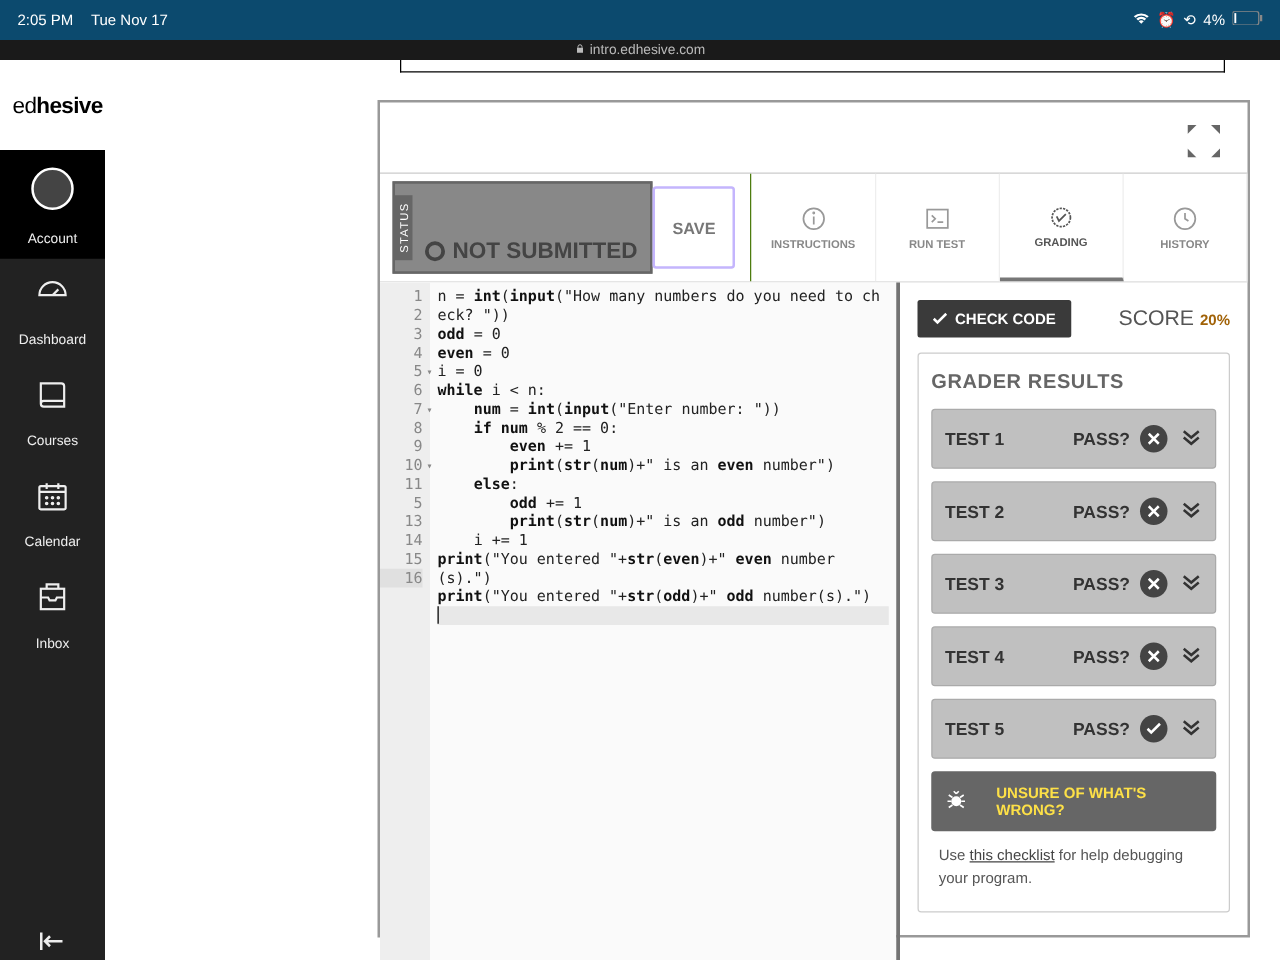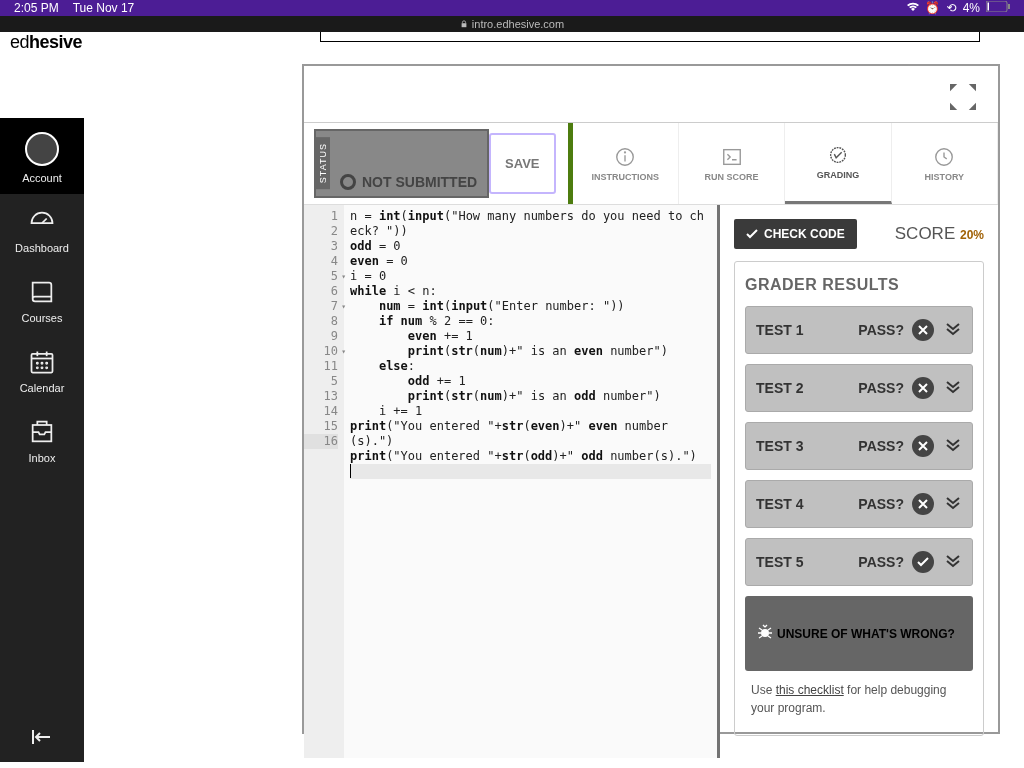--- a/index.html
+++ b/index.html
@@ -1,60 +1,60 @@
 <!DOCTYPE html>
 <html><head>
 <meta charset="utf-8">
 <style>
 * { margin: 0; padding: 0; box-sizing: border-box; }
 body { font-family: -apple-system, BlinkMacSystemFont, "Segoe UI", sans-serif; width: 1024px; height: 768px; overflow: hidden; background: #fff; }
 
 
-.status-bar { height: 16px; background: #4c1d95; color: #fff; display: flex; align-items: center; padding: 0 14px; font-size: 12px; justify-content: space-between; }
+.status-bar { height: 32px; background: #0c4a6e; color: #fff; display: flex; align-items: center; padding: 0 14px; font-size: 12px; justify-content: space-between; }
 .status-left { display: flex; gap: 14px; }
 .status-right { display: flex; gap: 6px; align-items: center; }
 
 
 .url-bar { height: 16px; background: #1a1a1a; color: #bbb; display: flex; align-items: center; justify-content: center; font-size: 11px; gap: 4px; }
 .lock-icon { width: 8px; height: 8px; }
 
 
 .layout { display: flex; height: 730px; }
 
 
 .sidebar { width: 84px; background: #fff; display: flex; flex-direction: column; }
-.logo-area { height: 86px; display: flex; align-items: flex-start; padding-left: 10px; }
+.logo-area { height: 72px; display: flex; align-items: center; padding-left: 10px; }
 .logo { font-size: 18px; letter-spacing: -0.5px; }
 .logo .bold { font-weight: 700; }
 .nav { background: #222; flex: 1; display: flex; flex-direction: column; }
-.nav-item { display: flex; flex-direction: column; align-items: center; justify-content: center; padding: 14px 0 10px; gap: 6px; color: #eee; cursor: pointer; }
+.nav-item { display: flex; flex-direction: column; align-items: center; justify-content: center; padding: 14px 0 10px; gap: 17px; color: #eee; cursor: pointer; }
 .nav-item.active { background: #000; }
 .nav-icon { width: 28px; height: 28px; }
 .nav-label { font-size: 11px; }
 .avatar { width: 34px; height: 34px; border-radius: 50%; background: #444; border: 2px solid #fff; }
 .collapse-btn { padding: 16px; display: flex; justify-content: center; }
 
 
 .content { flex: 1; background: #fff; position: relative; }
 .top-strip { height: 10px; background: #fff; border-left: 1px solid #000; border-right: 1px solid #000; border-bottom: 1px solid #000; margin: 0 44px 0 236px; }
 
 .panel { margin: 22px 24px 0 218px; border: 2px solid #999; position: relative; height: 670px; }
 .expand-controls { position: absolute; top: 18px; right: 18px; display: flex; flex-wrap: wrap; width: 30px; gap: 2px; }
 .arrow-corner { width: 12px; height: 12px; fill: #666; }
 
 .toolbar-row { display: flex; margin-top: 56px; border-top: 1px solid #ccc; border-bottom: 1px solid #ddd; }
 .status-badge { display: flex; align-items: center; margin: 6px 0 6px 10px; background: #888; border: 2px solid #666; }
 .status-label { background: #666; color: #fff; font-size: 9px; padding: 6px 2px; writing-mode: vertical-rl; transform: rotate(180deg); letter-spacing: 1px; }
-.status-text { display: flex; align-items: center; gap: 6px; padding: 6px 10px; color: #444; font-weight: 700; font-size: 14px; margin-top: 37px; }
+.status-text { display: flex; align-items: center; gap: 6px; padding: 6px 10px; color: #444; font-weight: 700; font-size: 18px; margin-top: 37px; }
 .status-circle { width: 16px; height: 16px; border: 3px solid #444; border-radius: 50%; }
 .btn-group { display: flex; gap: 8px; margin: 10px 12px 10px auto; }
 .btn { padding: 8px 14px; border-radius: 3px; font-size: 13px; font-weight: 600; cursor: pointer; border: 2px solid #c4b5fd; background: #fff; color: #777; }
 .btn.primary { background: #888; color: #fff; border-color: #888; }
 
-.tab-row { display: flex; flex: 1; border-left: 5px solid #4d7c0f; }
+.tab-row { display: flex; flex: 1; border-left: 1px solid #4d7c0f; }
 .tab { flex: 1; display: flex; flex-direction: column; align-items: center; justify-content: center; gap: 4px; padding: 8px 4px; font-size: 9px; font-weight: 600; color: #888; cursor: pointer; border-right: 1px solid #eee; }
 .tab.active { border-bottom: 3px solid #777; color: #555; }
 .tab-icon { width: 22px; height: 22px; }
 
 
 .split { display: flex; height: 553px; }
 
 
 .editor { flex: 1; display: flex; background: #fafafa; overflow: hidden; }
 .gutter { width: 40px; background: #eee; text-align: right; padding: 4px 6px 4px 0; font-family: Menlo, Consolas, monospace; font-size: 12px; color: #888; line-height: 15px; }
@@ -73,21 +73,21 @@
 .score .pct { font-size: 12px; font-weight: 700; color: #a16207; }
 
 .results-box { border: 1px solid #ccc; border-radius: 3px; padding: 14px 10px; }
 .results-title { font-size: 16px; font-weight: 600; color: #666; margin-bottom: 12px; letter-spacing: 0.5px; }
 .test-row { background: #c0c0c0; border: 1px solid #aaa; border-radius: 3px; padding: 12px 10px; margin-bottom: 10px; display: flex; align-items: center; font-weight: 600; color: #333; font-size: 14px; }
 .test-name { flex: 1; }
 .pass-label { margin-right: 8px; }
 .result-icon { width: 22px; height: 22px; border-radius: 50%; background: #444; display: flex; align-items: center; justify-content: center; color: #fff; margin-right: 10px; }
 .expand-chev { width: 18px; }
 
-.unsure-box { background: #666; color: #000000; border-radius: 3px; padding: 28px 12px; display: flex; align-items: center; gap: 4px; font-size: 12px; font-weight: 600; }
+.unsure-box { background: #666; color: #fde047; border-radius: 3px; padding: 10px 12px; display: flex; align-items: center; gap: 24px; font-size: 12px; font-weight: 600; }
 .hint-text { padding: 10px 6px 4px; font-size: 12px; color: #555; line-height: 1.5; }
 .hint-text a { color: #444; text-decoration: underline; }
 </style>
 </head>
 <body>
 
 <div class="status-bar">
   <div class="status-left">
     <span>2:05 PM</span>
     <span>Tue Nov 17</span>
@@ -215,21 +215,21 @@
                 <line x1="12" y1="10" x2="12" y2="17"></line>
                 <circle cx="12" cy="7" r="0.5" fill="#999"></circle>
               </svg>
             <span>INSTRUCTIONS</span>
           </div>
           <div class="tab">
             <svg class="tab-icon" viewBox="0 0 24 24" fill="none" stroke="#999" stroke-width="1.5">
                 <rect x="3" y="4" width="18" height="16"></rect>
                 <path d="M7 9 L10 12 L7 15 M12 15 H17"></path>
               </svg>
-            <span>RUN SCORE</span>
+            <span>RUN TEST</span>
           </div>
           <div class="tab active">
             <svg class="tab-icon" viewBox="0 0 24 24" fill="none" stroke="#555" stroke-width="1.5">
                 <circle cx="12" cy="12" r="8" stroke-dasharray="2 1"></circle>
                 <path d="M8 11 L10 15 L16 9"></path>
               </svg>
             <span>GRADING</span>
           </div>
           <div class="tab">
             <svg class="tab-icon" viewBox="0 0 24 24" fill="none" stroke="#999" stroke-width="1.5">

